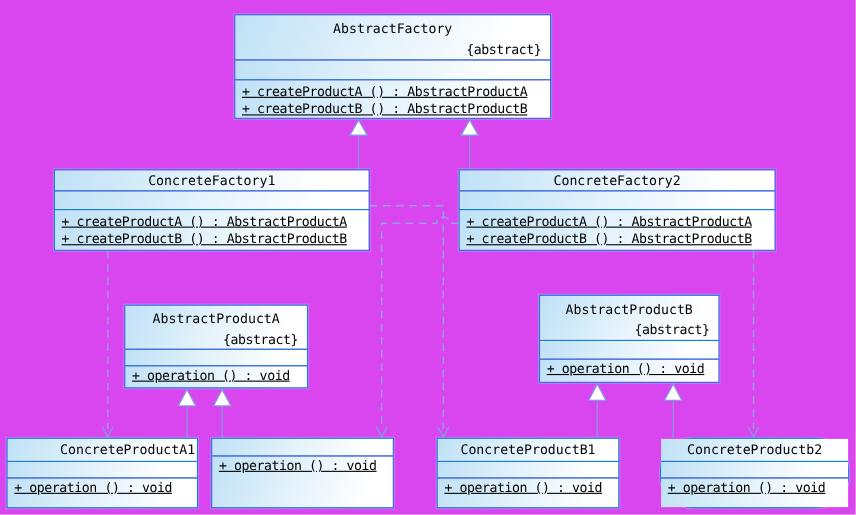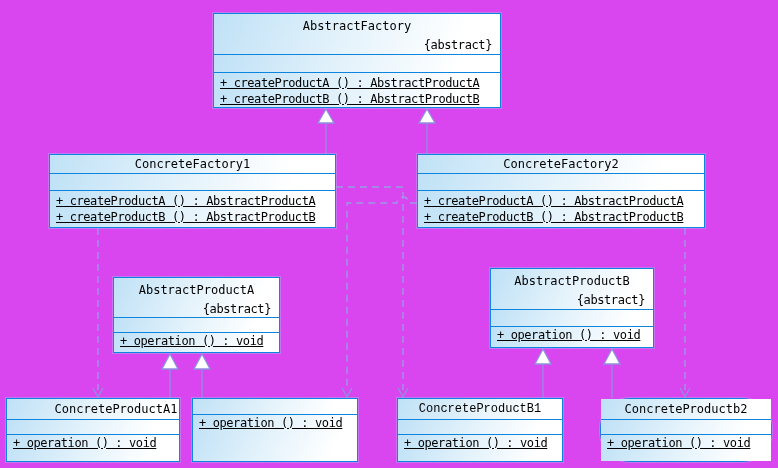--- a/index.html
+++ b/index.html
@@ -155,21 +155,21 @@
 
   <div class="cls t1" style="left:192px;top:398px;width:166px;height:64px;">
     <div class="cmp" style="height:15px;"></div>
     <div class="cmp methods mid">
       <div class="m">+ operation () : void</div>
     </div>
   </div>
 
   <div class="cls t1" style="left:397px;top:398px;width:166px;height:64px;">
     <div class="cmp" style="height:20px;">
-      <div class="cname" style="line-height:20px;font-family:Liberation Mono, monospace;">ConcreteProductB1</div>
+      <div class="cname" style="line-height:20px;">ConcreteProductB1</div>
     </div>
     <div class="cmp" style="height:15px;"></div>
     <div class="cmp methods mid">
       <div class="m">+ operation () : void</div>
     </div>
   </div>
 
   <div class="cls t1" style="left:600px;top:398px;width:172px;height:64px;border-radius:30px;">
     <div class="cmp" style="height:20px;">
       <div class="cname" style="line-height:20px;">ConcreteProductb2</div>

